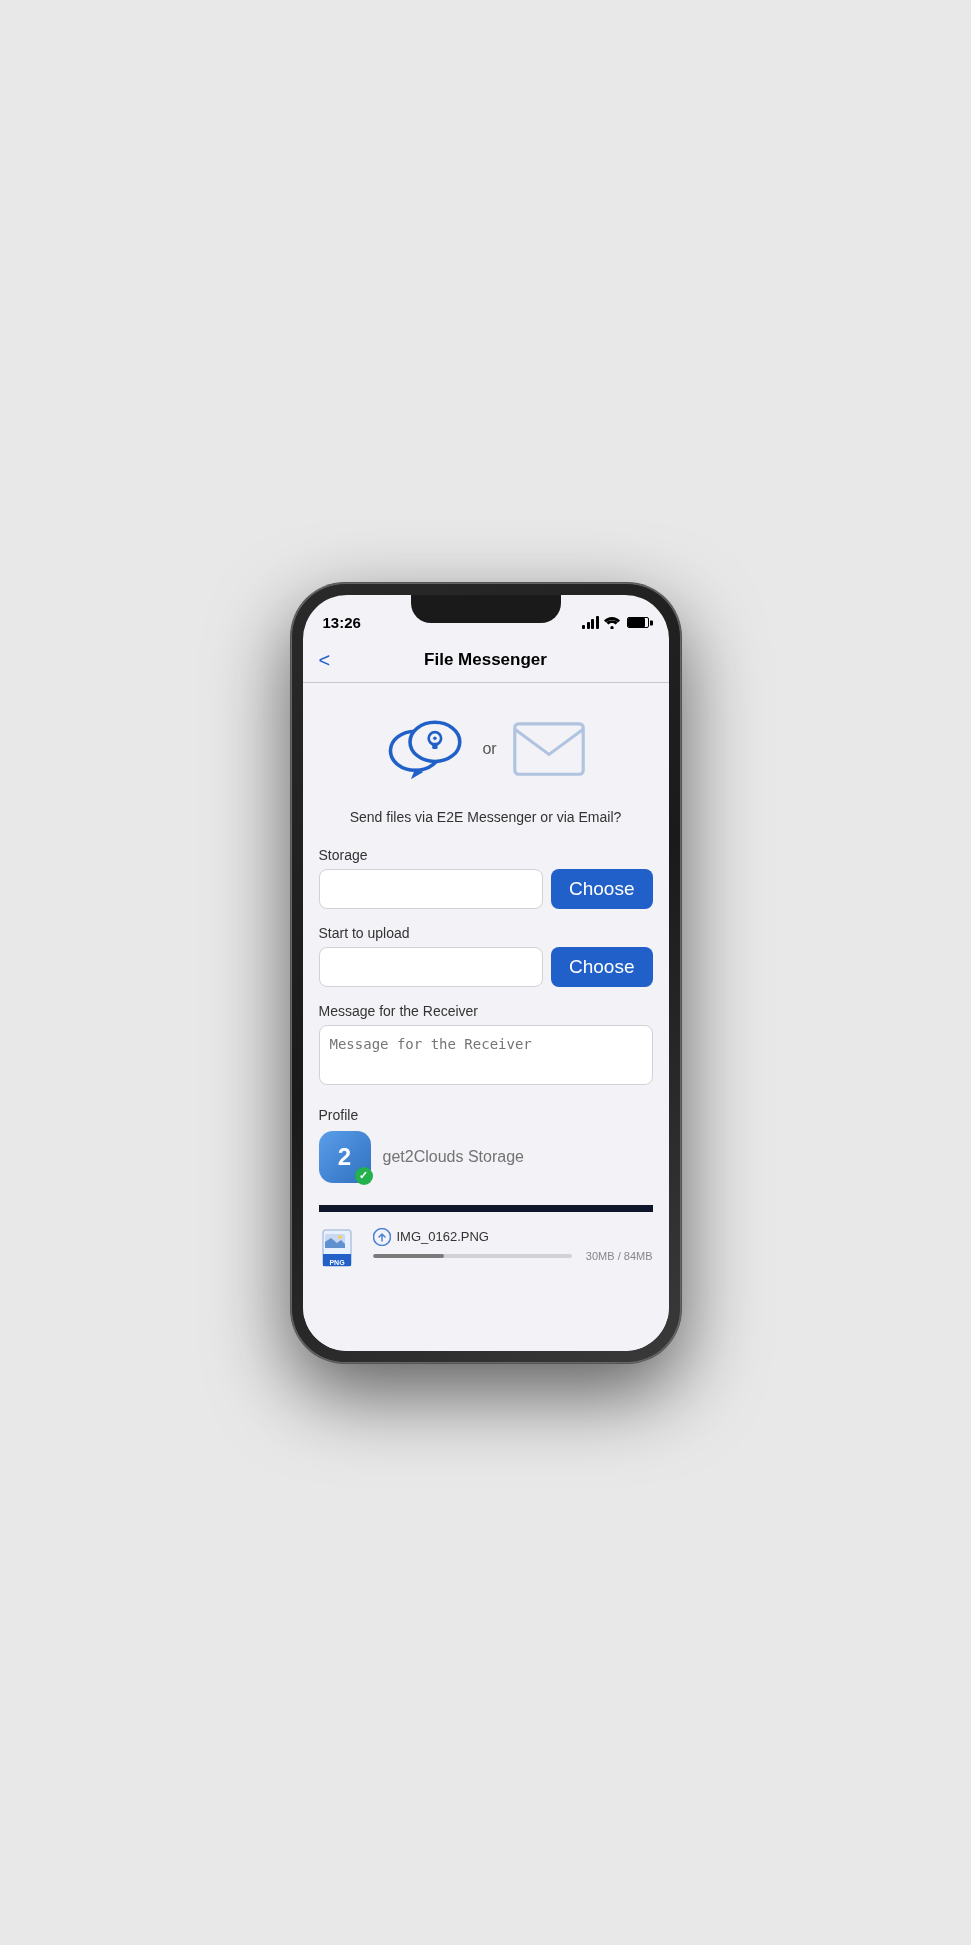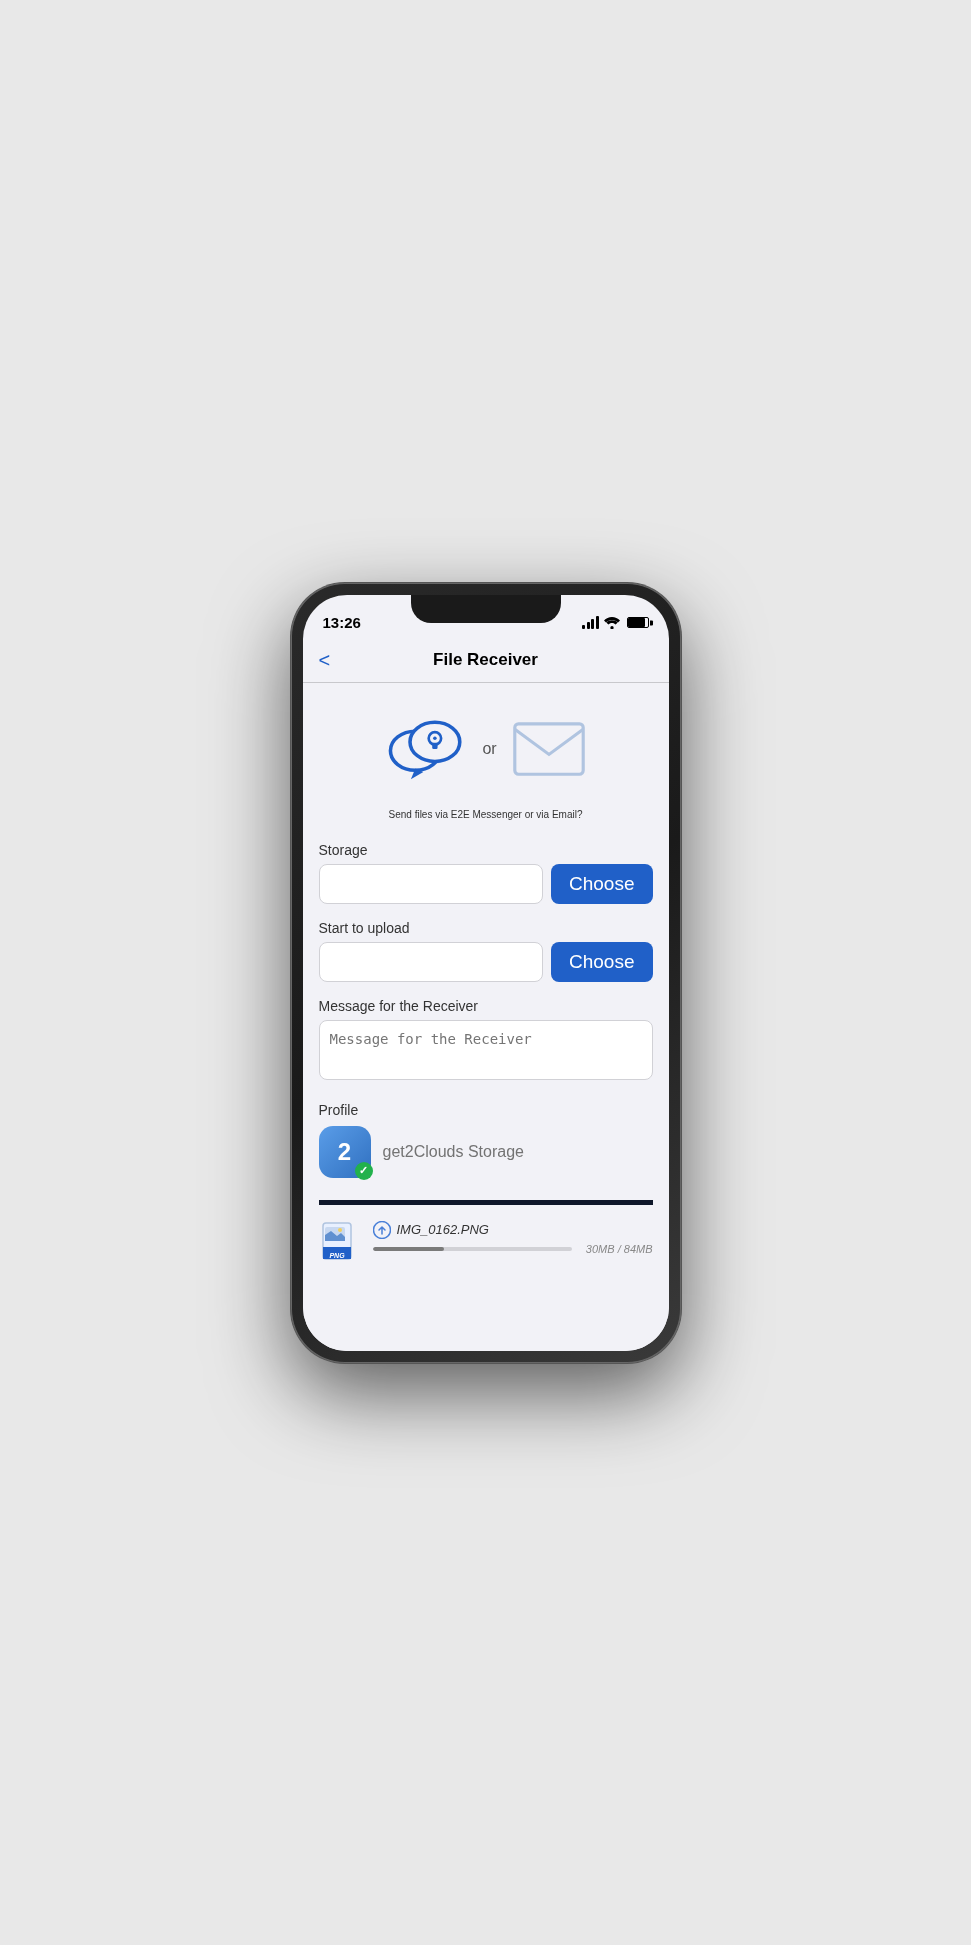--- a/index.html
+++ b/index.html
@@ -168,21 +168,21 @@
       color: #555;
     }
 
     .email-icon {
       width: 72px;
       height: 56px;
     }
 
     .send-description {
       text-align: center;
-      font-size: 10px;
+      font-size: 14px;
       color: #333;
       margin-bottom: 22px;
     }
 
     
     .field-label {
       font-size: 14px;
       font-weight: 500;
       color: #333;
       margin-bottom: 6px;
@@ -299,23 +299,22 @@
       color: #fff;
       border: none;
       border-radius: 12px;
       font-size: 17px;
       font-weight: 500;
       cursor: pointer;
     }
 
     
     .transfer-list {
-      border-top: 5px solid #0f172a;
+      border-top: 7px solid #0f172a;
       padding-top: 16px;
-      font-style: italic;
     }
 
     .transfer-item {
       display: flex;
       align-items: flex-start;
       gap: 10px;
       margin-bottom: 18px;
     }
 
     .file-thumb {
@@ -392,21 +391,21 @@
           <circle cx="12" cy="16" r="2.5" fill="#000"></circle>
         </svg>
         <div class="battery">
           <div class="battery-fill"></div>
         </div>
       </div>
     </div>
 
     <div class="nav-bar">
       <span class="nav-back">&lt;</span>
-      <span class="nav-title">File Receiver</span>
+      <span class="nav-title">File Messenger</span>
     </div>
 
     <div class="content">
 
       <div class="icon-row">
 
         <svg class="messenger-icon" viewBox="0 0 90 80" fill="none">
           <ellipse cx="33" cy="42" rx="28" ry="22" stroke="#2060c8" stroke-width="4" fill="none"></ellipse>
           <ellipse cx="55" cy="32" rx="28" ry="22" stroke="#2060c8" stroke-width="4" fill="#f2f2f7"></ellipse>
           <circle cx="55" cy="28" r="7" stroke="#2060c8" stroke-width="3" fill="none"></circle>

